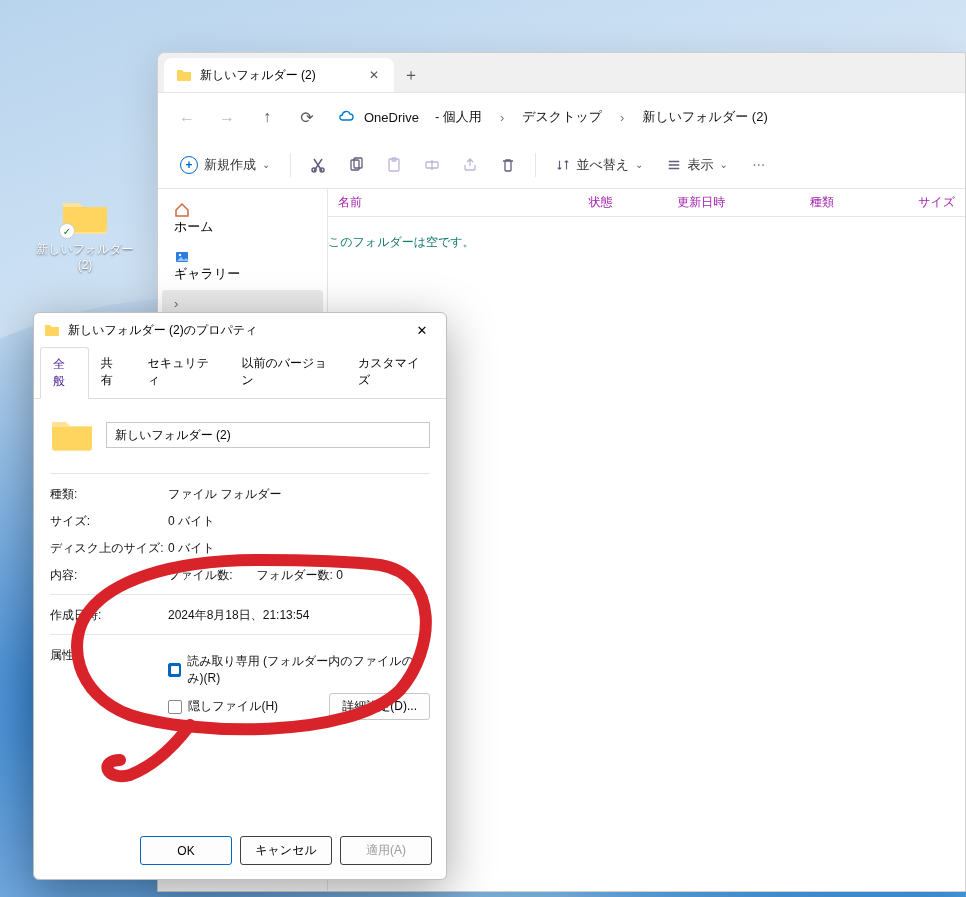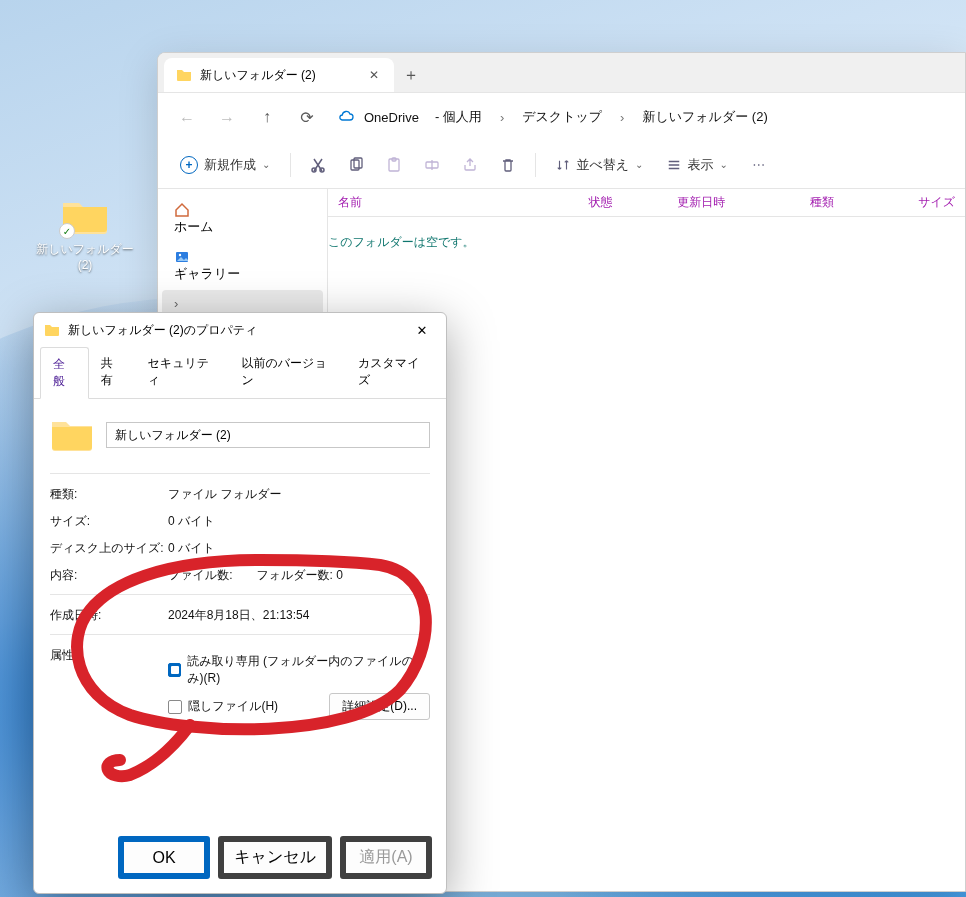--- a/index.html
+++ b/index.html
@@ -61,21 +61,21 @@
 .pname-row{display:flex;align-items:center;gap:12px;margin-bottom:18px;}
 .pfolder{width:44px;height:40px;}
 .pname-input{flex:1;border:1px solid #c7c7c7;padding:5px 8px;font-size:12px;}
 .hr{height:1px;background:#e5e5e5;margin:8px 0 12px;}
 .chk{display:inline-flex;width:14px;height:14px;border:1px solid #8a8a8a;border-radius:2px;align-items:center;justify-content:center;margin-right:6px;background:#fff;vertical-align:middle;}
 .chk.indet{background:#0067c0;border-color:#0067c0;}
 .chk.indet::after{content:"";width:8px;height:8px;background:#fff;border-radius:1px;}
 .attr-row{display:flex;align-items:center;margin:6px 0;}
 .adv-btn{margin-left:auto;border:1px solid #c7c7c7;background:#fdfdfd;padding:4px 12px;font-size:12px;cursor:pointer;border-radius:3px;}
 .props-foot{display:flex;gap:8px;justify-content:flex-end;padding:10px 14px 14px;}
-.props-foot button{min-width:92px;padding:5px 10px;font-size:16px;border:6px solid #404040;background:#fdfdfd;border-radius:3px;cursor:pointer;}
+.props-foot button{min-width:92px;padding:5px 10px;font-size:12px;border:1px solid #404040;background:#fdfdfd;border-radius:3px;cursor:pointer;}
 .props-foot button.primary{border-color:#0067c0;}
 .props-foot button.disabled{color:#9a9a9a;cursor:default;}
 
 
 .annot{position:absolute;pointer-events:none;}
 svg{display:block;}
 </style>
 </head>
 <body>
 

